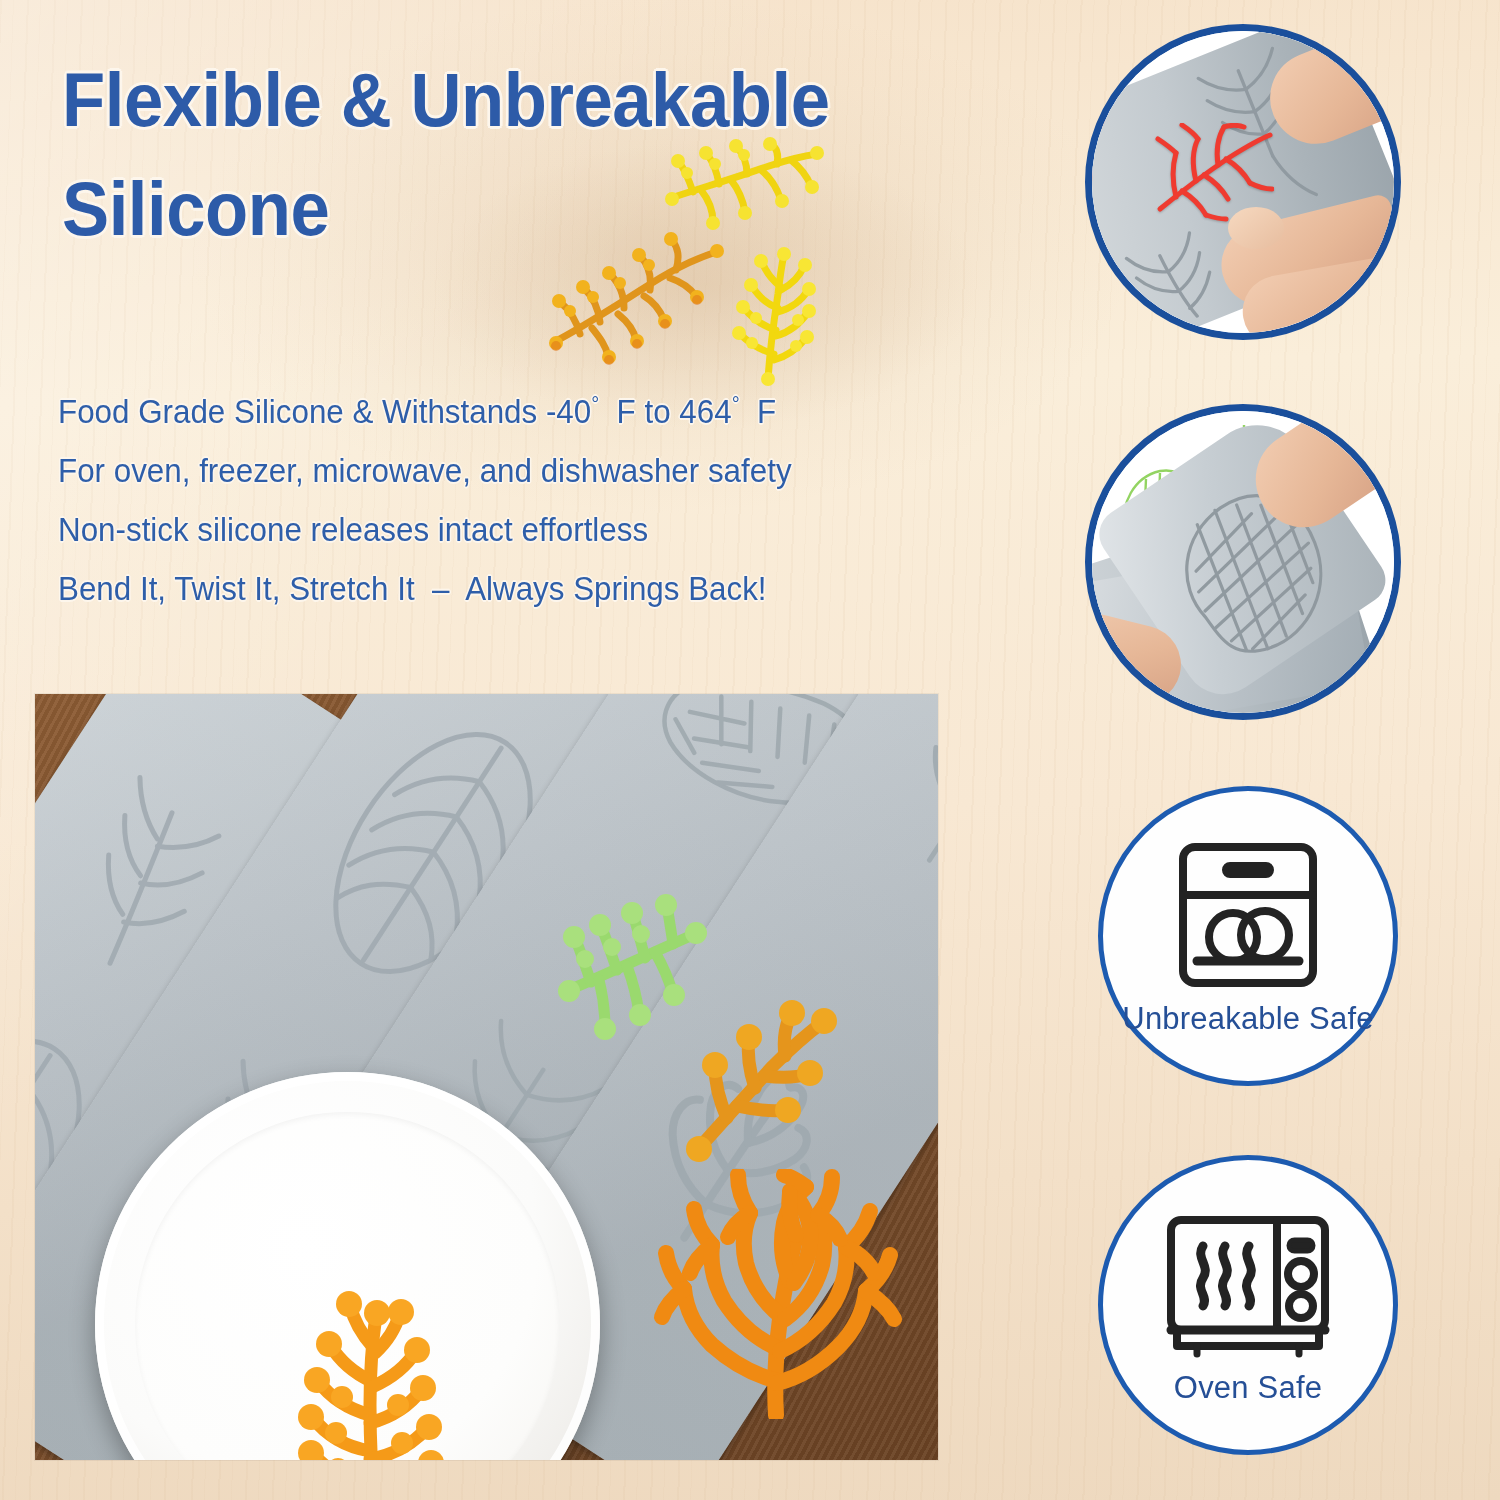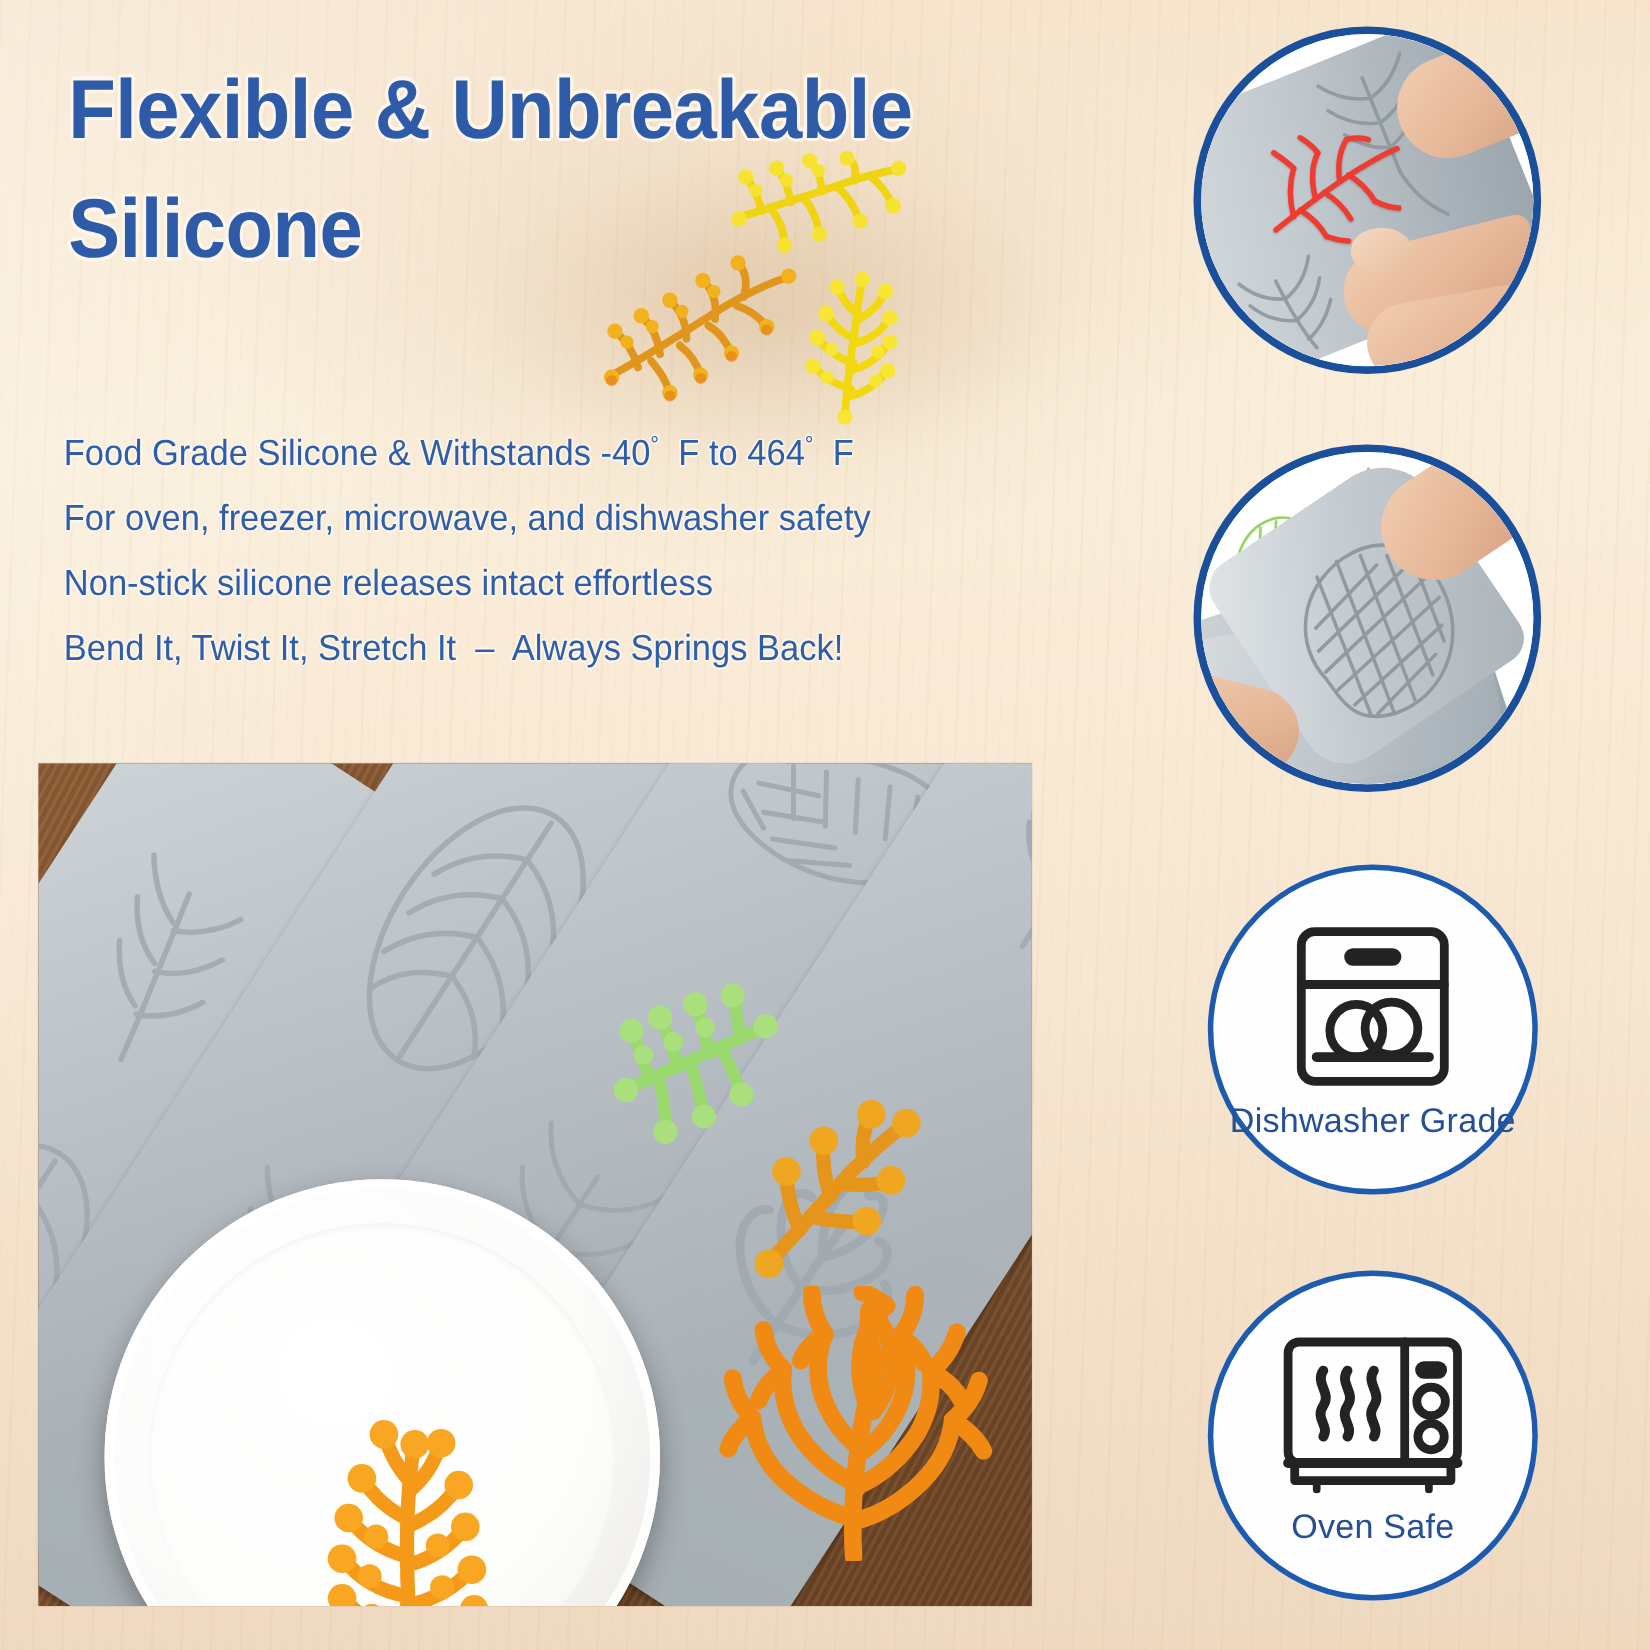--- a/index.html
+++ b/index.html
@@ -597,21 +597,21 @@
       <g stroke="#232323" stroke-width="8" fill="none" stroke-linejoin="round" stroke-linecap="round">
         <rect x="10" y="8" width="130" height="136" rx="12"></rect>
         <line x1="10" y1="56" x2="140" y2="56"></line>
         <rect x="52" y="26" width="46" height="10" rx="5" fill="#232323" stroke-width="6"></rect>
         <circle cx="60" cy="98" r="24"></circle>
         <circle cx="92" cy="96" r="24"></circle>
         <line x1="24" y1="122" x2="126" y2="122" stroke-width="9"></line>
       </g>
     </svg>
   </div>
-  <div class="blabel">Dishwasher Grade</div>
+  <div class="blabel">Unbreakable Safe</div>
 </div>
 
 <div class="badge b2">
   <div class="icon-wrap">
     <svg width="170" height="148" viewBox="0 0 170 148">
       <g stroke="#232323" stroke-width="8" fill="none" stroke-linejoin="round" stroke-linecap="round">
         <rect x="8" y="10" width="154" height="110" rx="10"></rect>
         <line x1="114" y1="10" x2="114" y2="120"></line>
         <rect x="126" y="30" width="24" height="11" rx="5.5" fill="#232323" stroke-width="5"></rect>
         <circle cx="138" cy="64" r="13"></circle>

